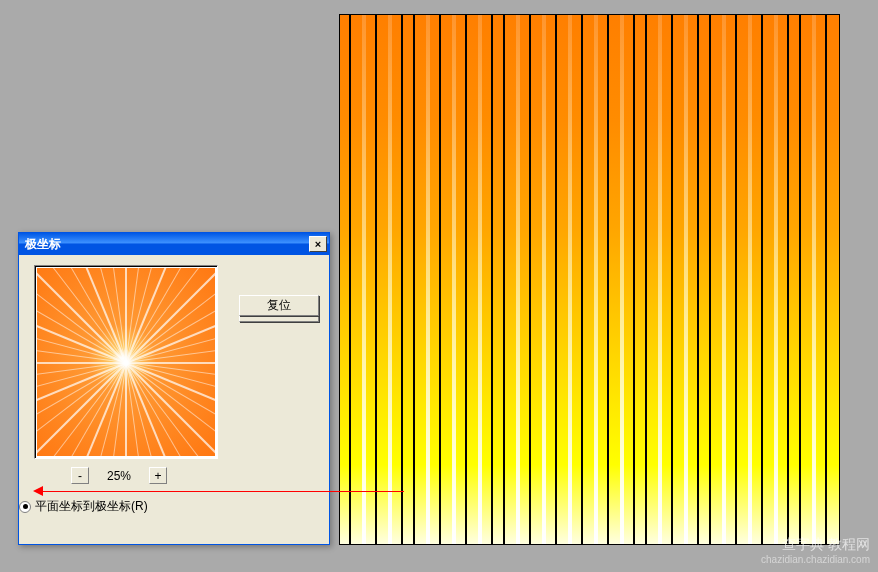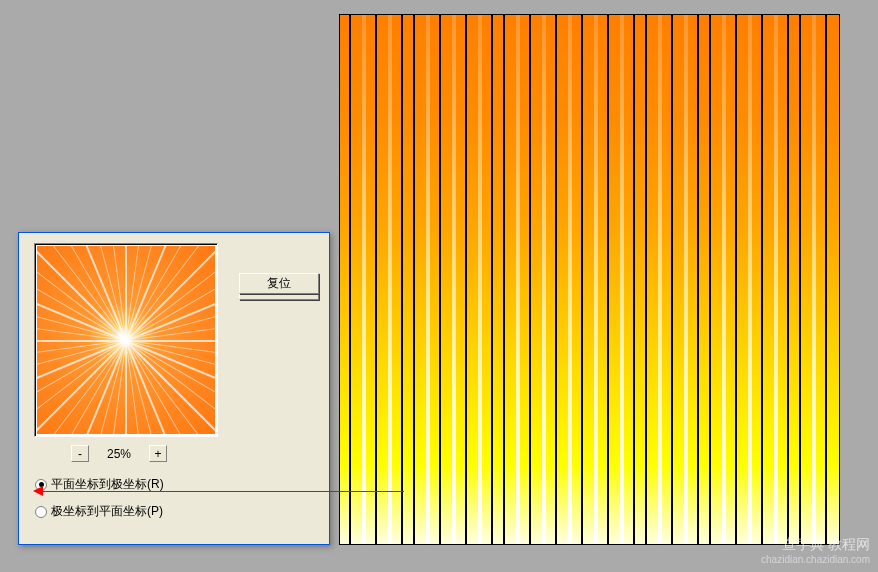--- a/index.html
+++ b/index.html
@@ -157,21 +157,21 @@
       justify-content: center;
       cursor: pointer;
       font-size: 12px;
     }
     .btn-ok { top: 10px; margin-top: 36px; }
     .btn-reset { top: 40px; }
     
     
     .radio-group {
       position: absolute;
-      left: 16px;
+      left: 0;
       top: 243px;
     }
     .radio-option {
       display: flex;
       align-items: center;
       gap: 4px;
       margin-bottom: 10px;
       cursor: pointer;
     }
     .radio-circle {
@@ -267,20 +267,26 @@
     <div class="stripe light" style="left: 280px;"></div>
     <div class="stripe light" style="left: 318px;"></div>
     <div class="stripe light" style="left: 344px;"></div>
     <div class="stripe light" style="left: 382px;"></div>
     <div class="stripe light" style="left: 408px;"></div>
     <div class="stripe light" style="left: 434px;"></div>
     <div class="stripe light" style="left: 472px;"></div>
   </div>
 
 <div class="dialog">
+  <div class="titlebar">
+    <span class="titlebar-text">极坐标</span>
+    <div class="close-btn">
+      <span>×</span>
+    </div>
+  </div>
 
   <div class="dialog-body">
 
     <div class="preview-box">
       <div class="preview-inner" id="preview">
           <div class="ray" style="transform: rotate(0deg);"></div>
           <div class="ray thin" style="transform: rotate(7.5deg);"></div>
           <div class="ray thin" style="transform: rotate(15deg);"></div>
           <div class="ray" style="transform: rotate(22.5deg);"></div>
           <div class="ray thin" style="transform: rotate(30deg);"></div>
@@ -347,24 +353,20 @@
       <span>复位</span>
     </div>
 
     <div class="radio-group">
       <div class="radio-option">
         <div class="radio-circle">
           <div class="radio-dot"></div>
         </div>
         <span>平面坐标到极坐标(R)</span>
       </div>
-      <div class="radio-option">
-        <div class="radio-circle"></div>
-        <span>极坐标到平面坐标(P)</span>
-      </div>
     </div>
   </div>
 </div>
 
 <div class="red-arrow"></div>
 <div class="red-line"></div>
 
 <div class="watermark">
   <div>查字典 教程网</div>
   <div class="sub">chazidian.chazidian.com</div>

